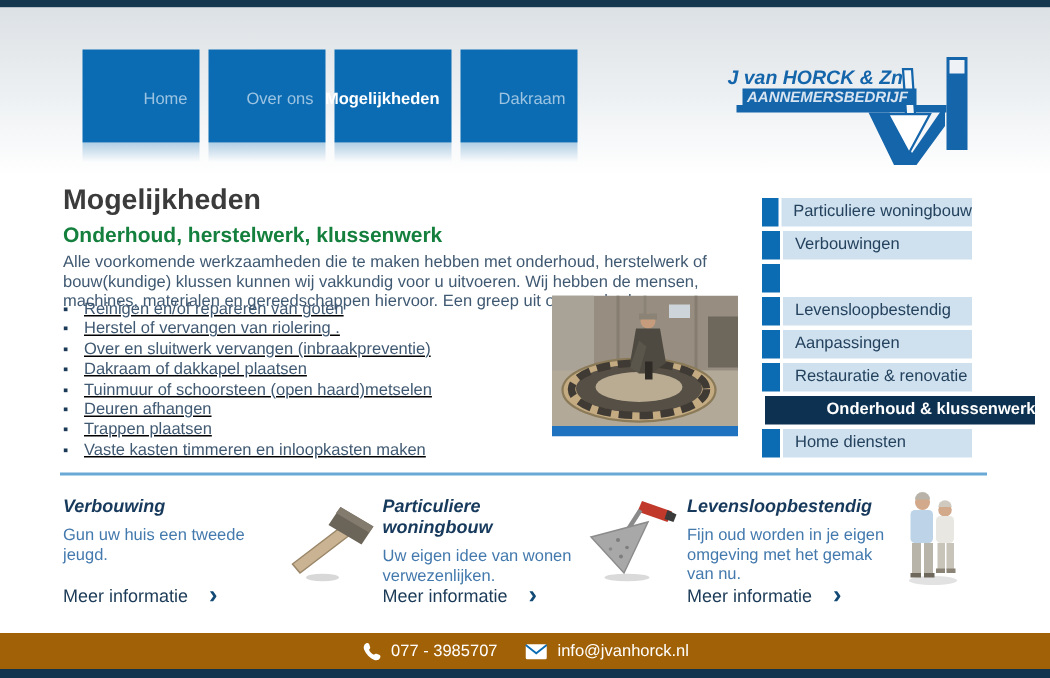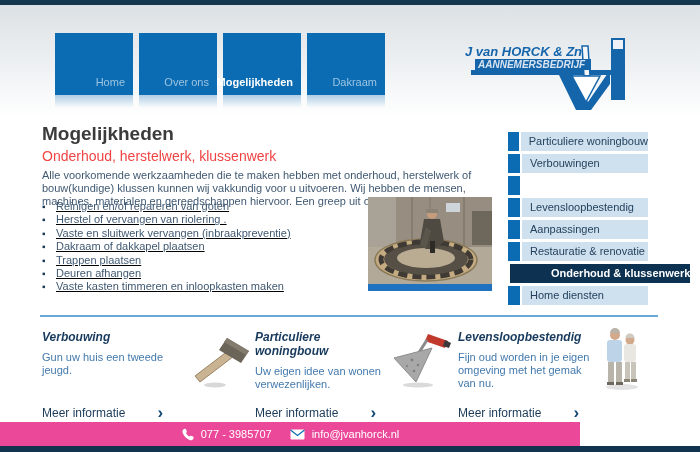--- a/index.html
+++ b/index.html
@@ -8,56 +8,56 @@
     background:#ffffff;
     font-family:"Liberation Sans","DejaVu Sans",sans-serif;
   }
   
   .topbar{position:absolute;top:0;left:0;width:700px;height:5px;background:#14364f;}
   .header{position:absolute;top:5px;left:0;width:700px;height:112px;
     background:linear-gradient(#dce1e5 0%,#eef1f3 55%,#ffffff 100%);}
   .tabs{position:absolute;top:33px;left:55px;display:flex;gap:6px;}
   .tab{position:relative;width:78px;height:62px;background:#0b6cb3;color:#9cc4e2;
     font-size:11px;display:flex;align-items:flex-end;justify-content:flex-end;
-    padding:0 8px 7px 0;box-sizing:border-box;cursor:pointer;}
+    padding:0 8px 23px 0;box-sizing:border-box;cursor:pointer;}
   .tab.active{color:#ffffff;font-weight:bold;}
   .tab::after{content:"";position:absolute;top:100%;left:0;right:0;height:13px;
     background:linear-gradient(rgba(11,108,179,.30),rgba(11,108,179,0));}
-  .logo{position:absolute;top:30px;left:463px;width:175px;height:82px;}
+  .logo{position:absolute;top:30px;left:483px;width:175px;height:82px;}
   
   .page-title{position:absolute;top:110px;left:42px;font-size:19px;color:#3b3b3b;}
-  .page-subtitle{position:absolute;top:136px;left:42px;font-size:14px;font-weight:normal;color:#ef4444;}
+  .page-subtitle{position:absolute;top:136px;left:42px;font-size:14px;font-weight:bold;color:#15803d;}
   .intro{position:absolute;top:158px;left:42px;width:452px;font-size:11px;line-height:13px;color:#405972;}
   .services{position:absolute;top:200px;left:42px;margin:0;padding:0;list-style:none;text-decoration:underline;}
   .services li{font-size:11px;line-height:13.4px;color:#405972;padding-left:14px;position:relative;}
   .services li::before{content:"▪";position:absolute;left:0;top:0;color:#1b3a57;font-size:10px;}
   .photo{position:absolute;top:197px;left:368px;width:124px;height:94px;}
   
   .sidebar{position:absolute;top:132px;left:508px;width:140px;}
   .side-item{display:flex;margin-bottom:3px;height:19px;cursor:pointer;}
   .side-item .bar{width:12px;background:#0b6cb3;margin-right:2px;}
   .side-item .lbl{flex:1;background:#cfe1ee;color:#24425e;font-size:11px;
     line-height:19px;padding-left:8px;white-space:nowrap;}
   .side-item.active .lbl{background:#0d3150;color:#ffffff;font-weight:600;padding-left:41px;}
   
   .divider{position:absolute;top:315px;left:40px;width:618px;height:2px;background:#6aa9d6;}
   .teaser{position:absolute;top:330px;height:85px;}
   .teaser .t-title{font-size:12px;font-weight:bold;color:#16395c;margin:0 0 7px 0;font-style:italic;}
   .teaser .t-desc{font-size:11px;line-height:13px;color:#4379ad;margin:0;}
-  .more{position:absolute;top:76px;left:0;display:flex;align-items:center;gap:32px;
+  .more{position:absolute;top:60px;left:0;display:flex;align-items:center;gap:14px;
     font-size:12px;color:#1b3a57;cursor:pointer;text-decoration:none;}
   .more .chev{color:#124a75;font-weight:bold;font-size:17px;line-height:10px;}
   .t1{left:42px;width:140px;}
   .t2{left:255px;width:135px;}
   .t3{left:458px;width:138px;}
   .img-hammer{position:absolute;top:330px;left:183px;width:70px;height:60px;}
   .img-trowel{position:absolute;top:328px;left:390px;width:64px;height:62px;}
   .img-couple{position:absolute;top:327px;left:598px;width:46px;height:66px;}
   
-  .footer{position:absolute;top:422px;left:0;width:580px;height:24px;background:#ec4899;
+  .footer{position:absolute;top:422px;left:0;width:700px;height:24px;background:#a16207;
     display:flex;align-items:center;justify-content:center;gap:18px;color:#ffffff;font-size:11px;}
   .footer .grp{display:flex;align-items:center;gap:7px;cursor:pointer;}
   .bottombar{position:absolute;top:446px;left:0;width:700px;height:6px;background:#12344f;}
 </style>
 </head>
 <body>
 
 <div class="topbar"></div>
 <div class="header"></div>
 
@@ -89,24 +89,25 @@
   </svg>
 </div>
 
 <h1 class="page-title">Mogelijkheden</h1>
 <h2 class="page-subtitle">Onderhoud, herstelwerk, klussenwerk</h2>
 <p class="intro">Alle voorkomende werkzaamheden die te maken hebben met onderhoud, herstelwerk of bouw(kundige) klussen kunnen wij vakkundig voor u uitvoeren. Wij hebben de mensen, machines, materialen en gereedschappen hiervoor. Een greep uit ons aanbod:</p>
 
 <ul class="services">
   <li>Reinigen en/of repareren van goten</li>
   <li>Herstel of vervangen van riolering .</li>
-  <li>Vaste en sluitwerk vervangen (inbraakpreventie)</li>
+  <li>Over en sluitwerk vervangen (inbraakpreventie)</li>
   <li>Dakraam of dakkapel plaatsen</li>
+  <li>Tuinmuur of schoorsteen (open haard)metselen</li>
+  <li>Deuren afhangen</li>
   <li>Trappen plaatsen</li>
-  <li>Deuren afhangen</li>
   <li>Vaste kasten timmeren en inloopkasten maken</li>
 </ul>
 
 <div class="photo">
   <svg width="124" height="94" viewBox="0 0 124 94">
     <rect x="0" y="0" width="124" height="52" fill="#978e81"></rect>
     <rect x="0" y="0" width="28" height="52" fill="#a9a296"></rect>
     <line x1="44" y1="0" x2="44" y2="50" stroke="#857d70" stroke-width="2"></line>
     <line x1="62" y1="0" x2="62" y2="50" stroke="#8b8376" stroke-width="2"></line>
     <line x1="96" y1="0" x2="96" y2="50" stroke="#857d70" stroke-width="2"></line>

